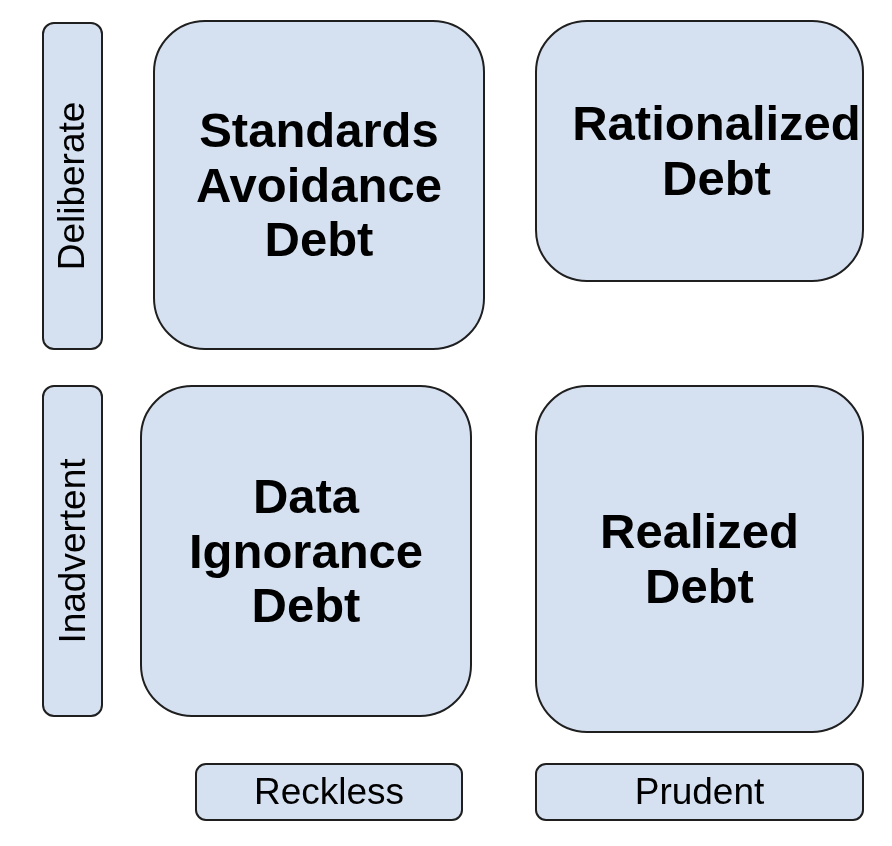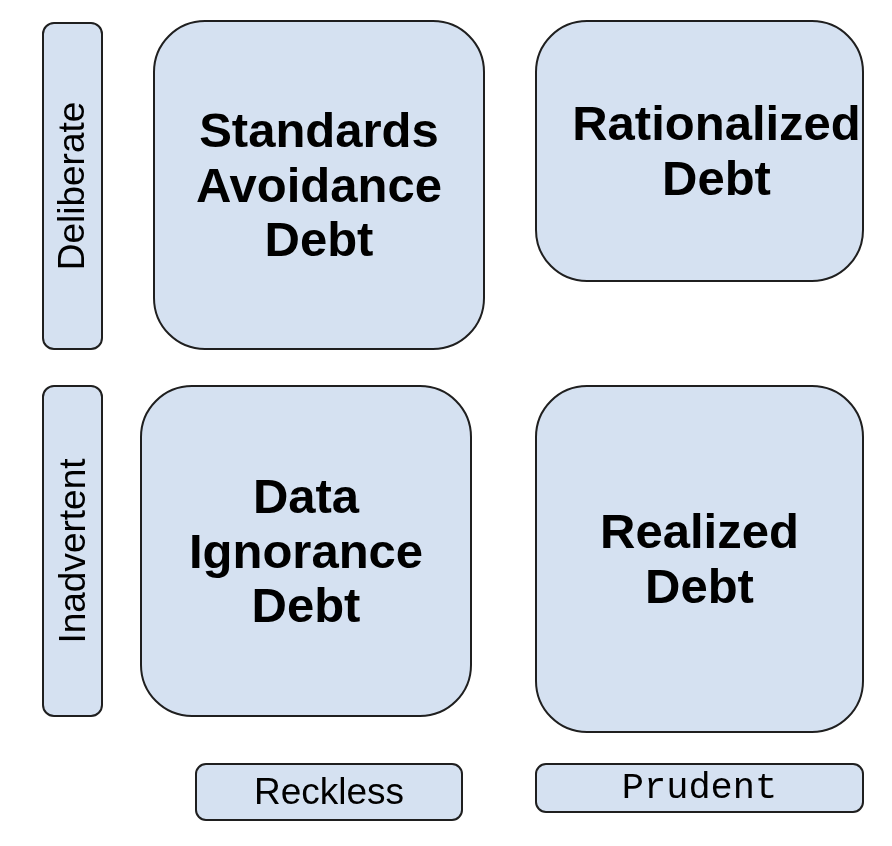--- a/index.html
+++ b/index.html
@@ -47,21 +47,21 @@
     white-space: nowrap;
   }
   .rl-top    { left: 42px; top: 22px;  width: 61px; height: 328px; }
   .rl-bottom { left: 42px; top: 385px; width: 61px; height: 332px; }
   .col-label {
     border-radius: 11px;
     font-size: 37px;
     font-weight: normal;
   }
   .cl-left  { left: 153px; top: 763px; width: 268px; height: 58px; margin-left: 42px; }
-  .cl-right { left: 535px; top: 763px; width: 329px; height: 50px; font-family: Liberation Mono, monospace; }
+  .cl-right { left: 535px; top: 763px; width: 329px; height: 58px; }
 </style>
 </head>
 <body>
 
 <div class="canvas">
 
   <div class="shape row-label rl-top">
     <span class="vtext">Deliberate</span>
   </div>
   <div class="shape row-label rl-bottom">

